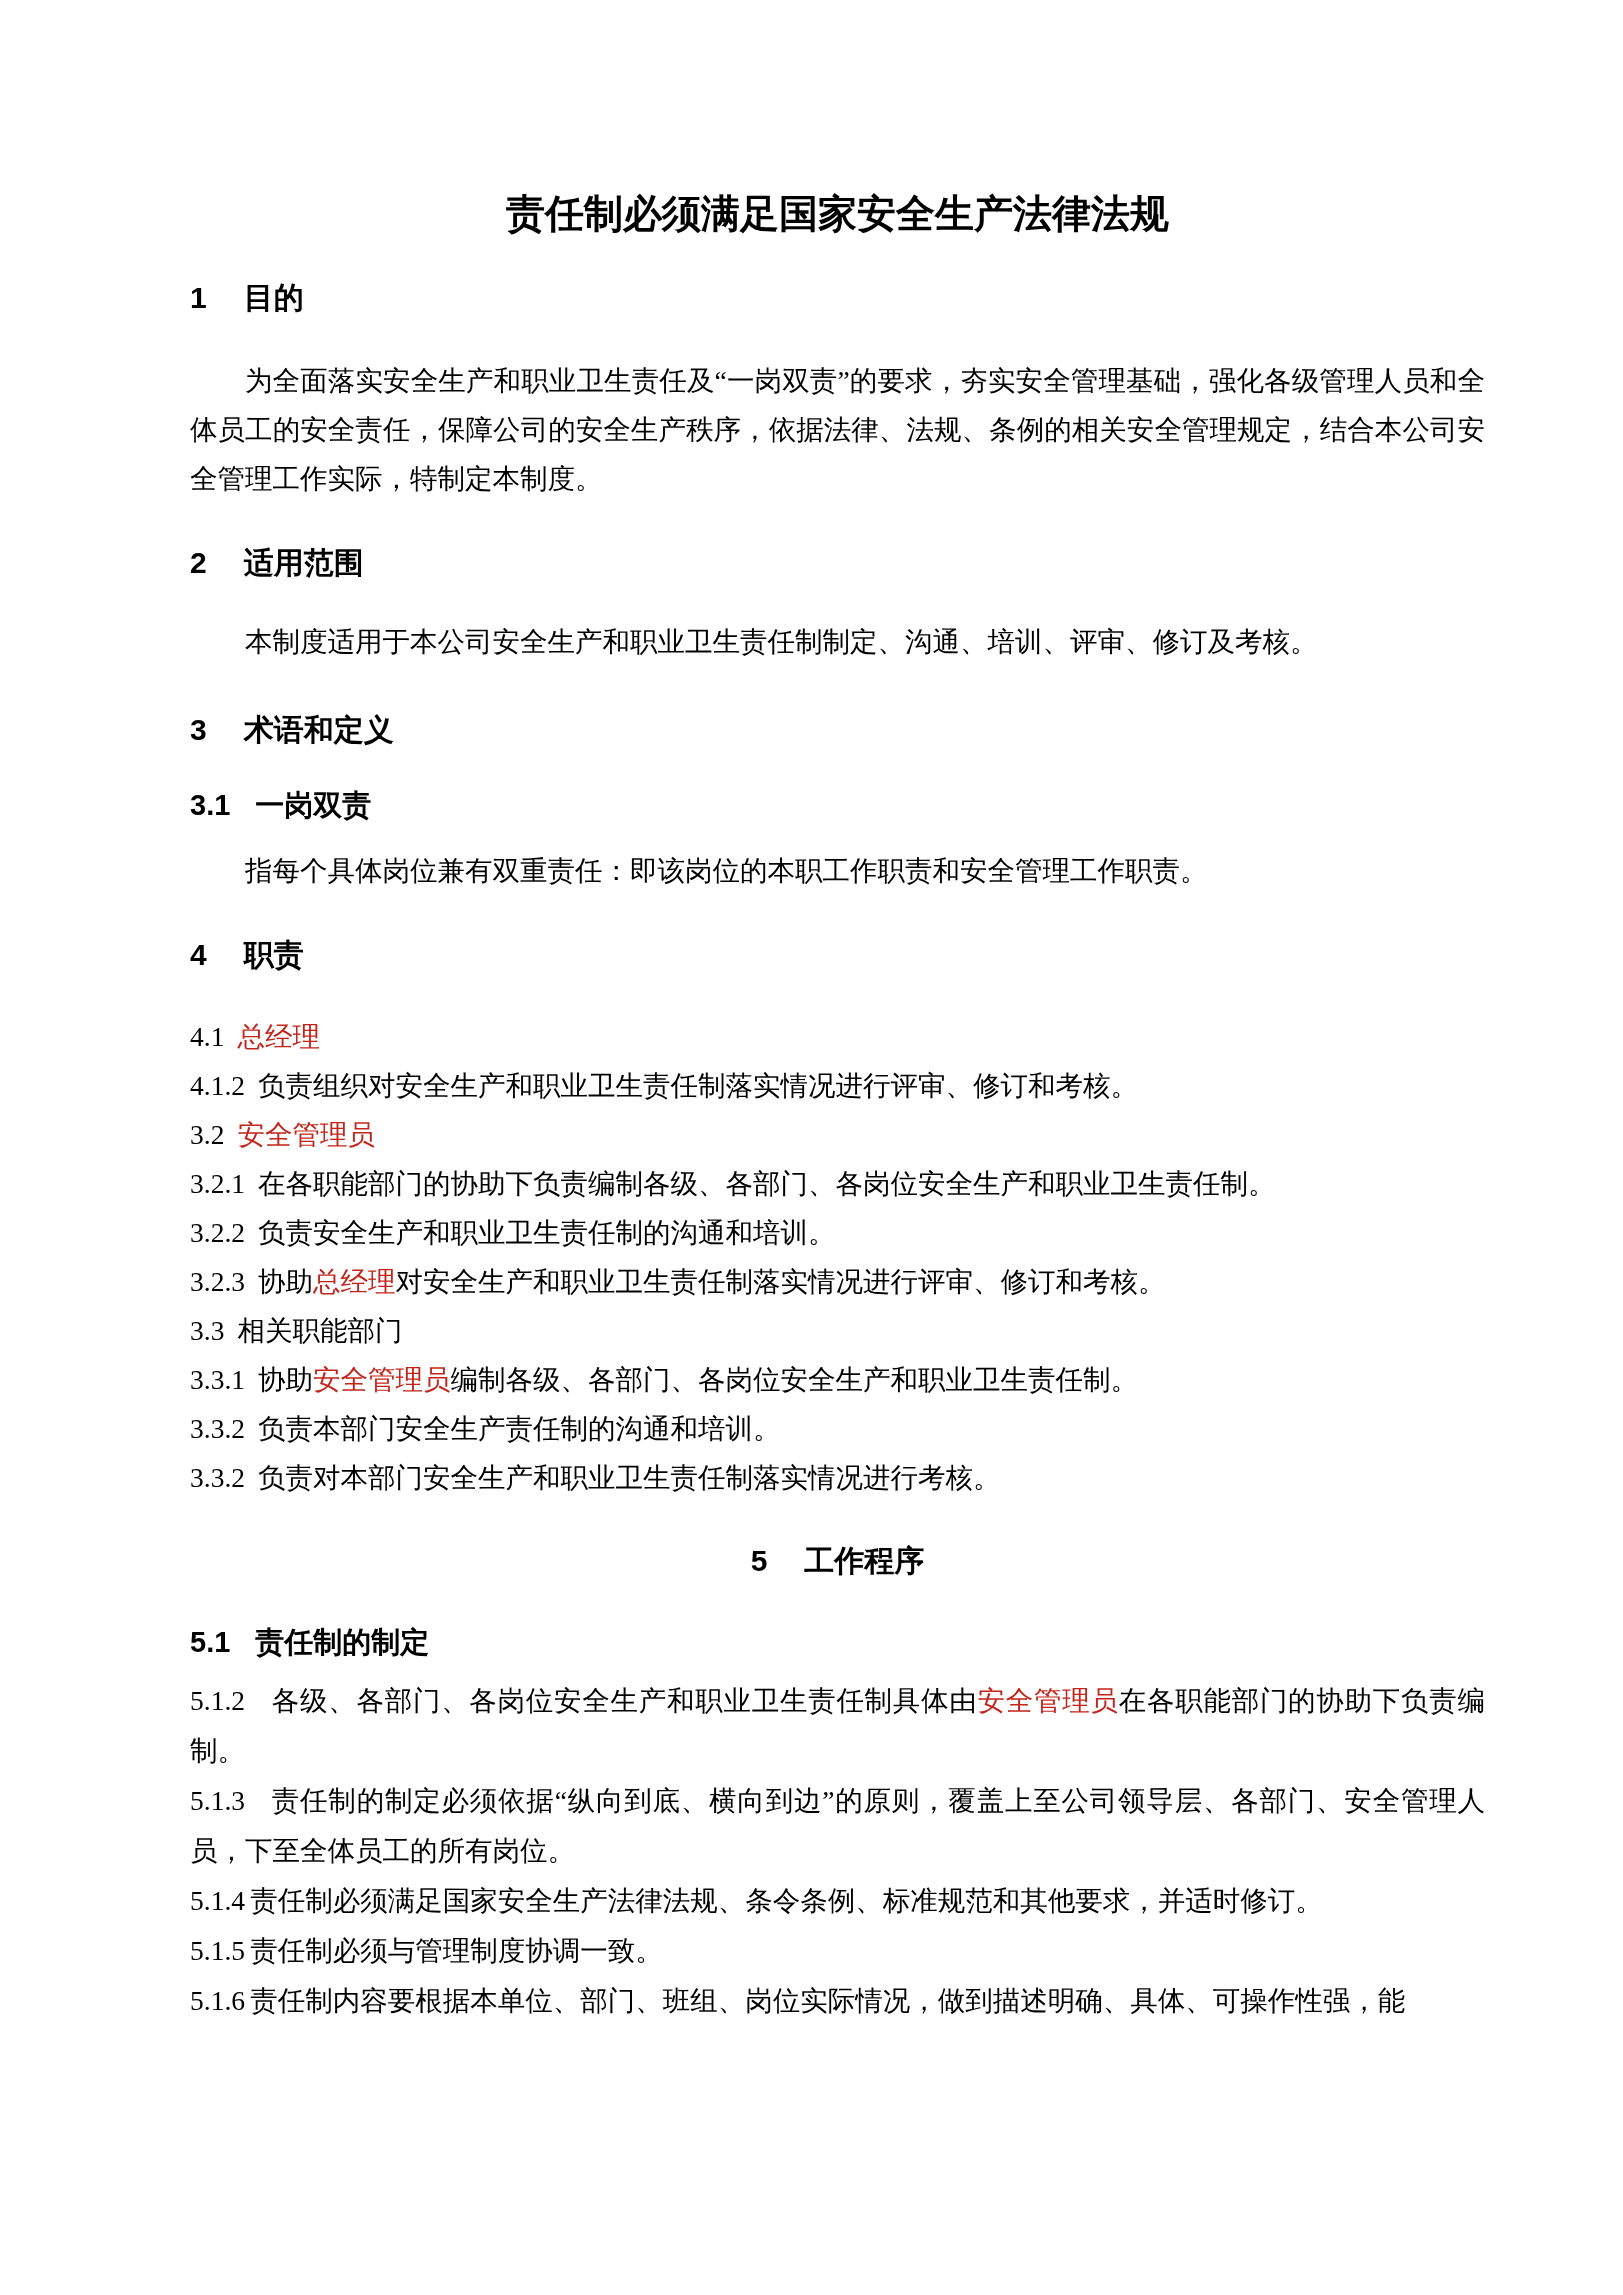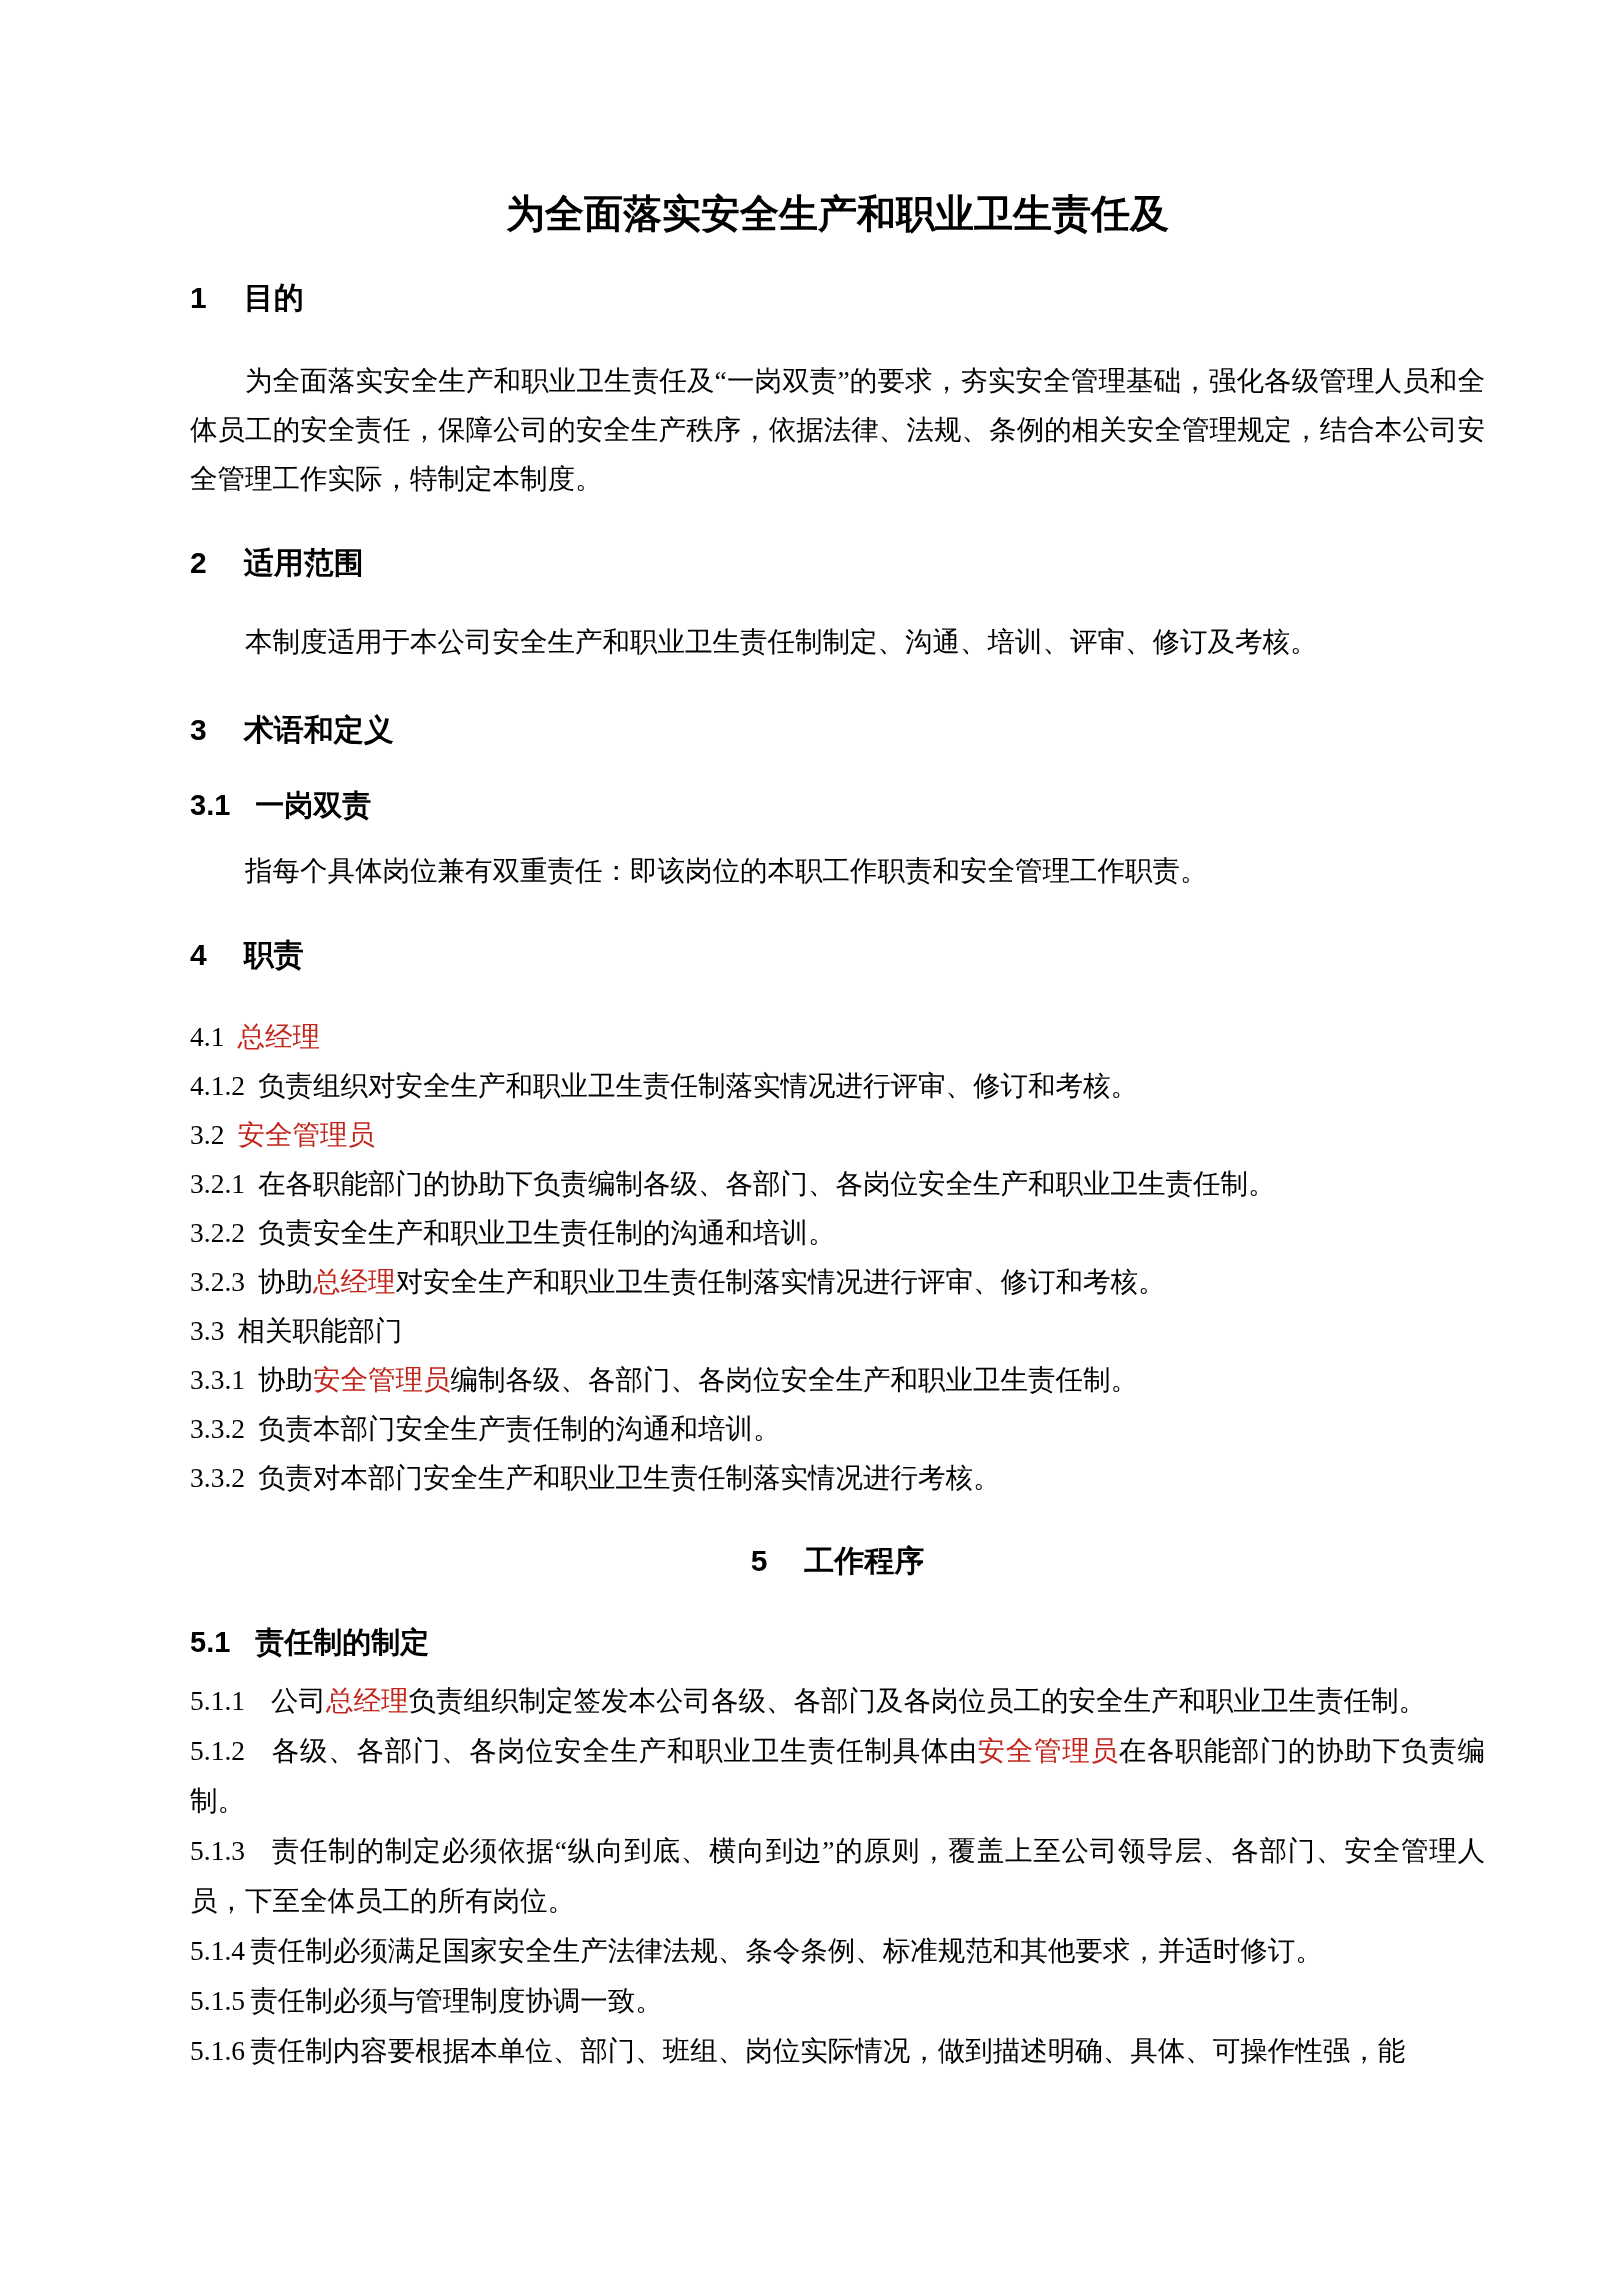--- a/index.html
+++ b/index.html
@@ -37,21 +37,21 @@
   .mt-h1e{margin-top:42px;text-align:center;}
   .mt-h2b{margin-top:50px;}
   .mt-itemsB{margin-top:18.3px;}
 </style>
 </head>
 <body>
 
 <div class="page">
   <div class="content">
 
-    <div class="doc-title m-title">为全面落实安全生产和职业卫生责任及</div>
+    <div class="doc-title m-title">责任制必须满足国家安全生产法律法规</div>
 
     <div class="h1 mt-h1a"><span class="hnum">1</span><span>目的</span></div>
 
     <div class="para mt-p1">为全面落实安全生产和职业卫生责任及“一岗双责”的要求，夯实安全管理基础，强化各级管理人员和全体员工的安全责任，保障公司的安全生产秩序，依据法律、法规、条例的相关安全管理规定，结合本公司安全管理工作实际，特制定本制度。</div>
 
     <div class="h1 mt-h1b"><span class="hnum">2</span><span>适用范围</span></div>
 
     <div class="para mt-p2">本制度适用于本公司安全生产和职业卫生责任制制定、沟通、培训、评审、修订及考核。</div>
 
     <div class="h1 mt-h1c"><span class="hnum">3</span><span>术语和定义</span></div>
@@ -73,21 +73,20 @@
       <div class="item"><span class="num gap-md">3.3.1</span><span>协助</span><span class="red" style="color: rgb(194, 37, 27);">安全管理员</span><span>编制各级、各部门、各岗位安全生产和职业卫生责任制。</span></div>
       <div class="item"><span class="num gap-md">3.3.2</span><span>负责本部门安全生产责任制的沟通和培训。</span><span class="red" style="color: rgb(194, 37, 27);"></span><span></span></div>
       <div class="item"><span class="num gap-md">3.3.2</span><span>负责对本部门安全生产和职业卫生责任制落实情况进行考核。</span><span class="red" style="color: rgb(194, 37, 27);"></span><span></span></div>
     </div>
 
     <div class="h1 mt-h1e"><span class="hnum">5</span><span>工作程序</span></div>
 
     <div class="h2 mt-h2b"><span class="hnum">5.1</span><span>责任制的制定</span></div>
 
     <div class="items-b mt-itemsB">
-      <div class="item"><span class="num gap-lg">5.1.1</span><span>公司</span><span class="red" style="color: rgb(194, 37, 27);">总经理</span><span>负责组织制定签发本公司各级、各部门及各岗位员工的安全生产和职业卫生责任制。</span></div>
       <div class="item"><span class="num gap-lg">5.1.2</span><span>各级、各部门、各岗位安全生产和职业卫生责任制具体由</span><span class="red" style="color: rgb(194, 37, 27);">安全管理员</span><span>在各职能部门的协助下负责编制。</span></div>
       <div class="item"><span class="num gap-lg">5.1.3</span><span>责任制的制定必须依据“纵向到底、横向到边”的原则，覆盖上至公司领导层、各部门、安全管理人员，下至全体员工的所有岗位。</span><span class="red" style="color: rgb(194, 37, 27);"></span><span></span></div>
       <div class="item"><span class="num gap-sm">5.1.4</span><span>责任制必须满足国家安全生产法律法规、条令条例、标准规范和其他要求，并适时修订。</span><span class="red" style="color: rgb(194, 37, 27);"></span><span></span></div>
       <div class="item"><span class="num gap-sm">5.1.5</span><span>责任制必须与管理制度协调一致。</span><span class="red" style="color: rgb(194, 37, 27);"></span><span></span></div>
       <div class="item"><span class="num gap-sm">5.1.6</span><span>责任制内容要根据本单位、部门、班组、岗位实际情况，做到描述明确、具体、可操作性强，能</span><span class="red" style="color: rgb(194, 37, 27);"></span><span></span></div>
     </div>
 
   </div>
 </div>
 

